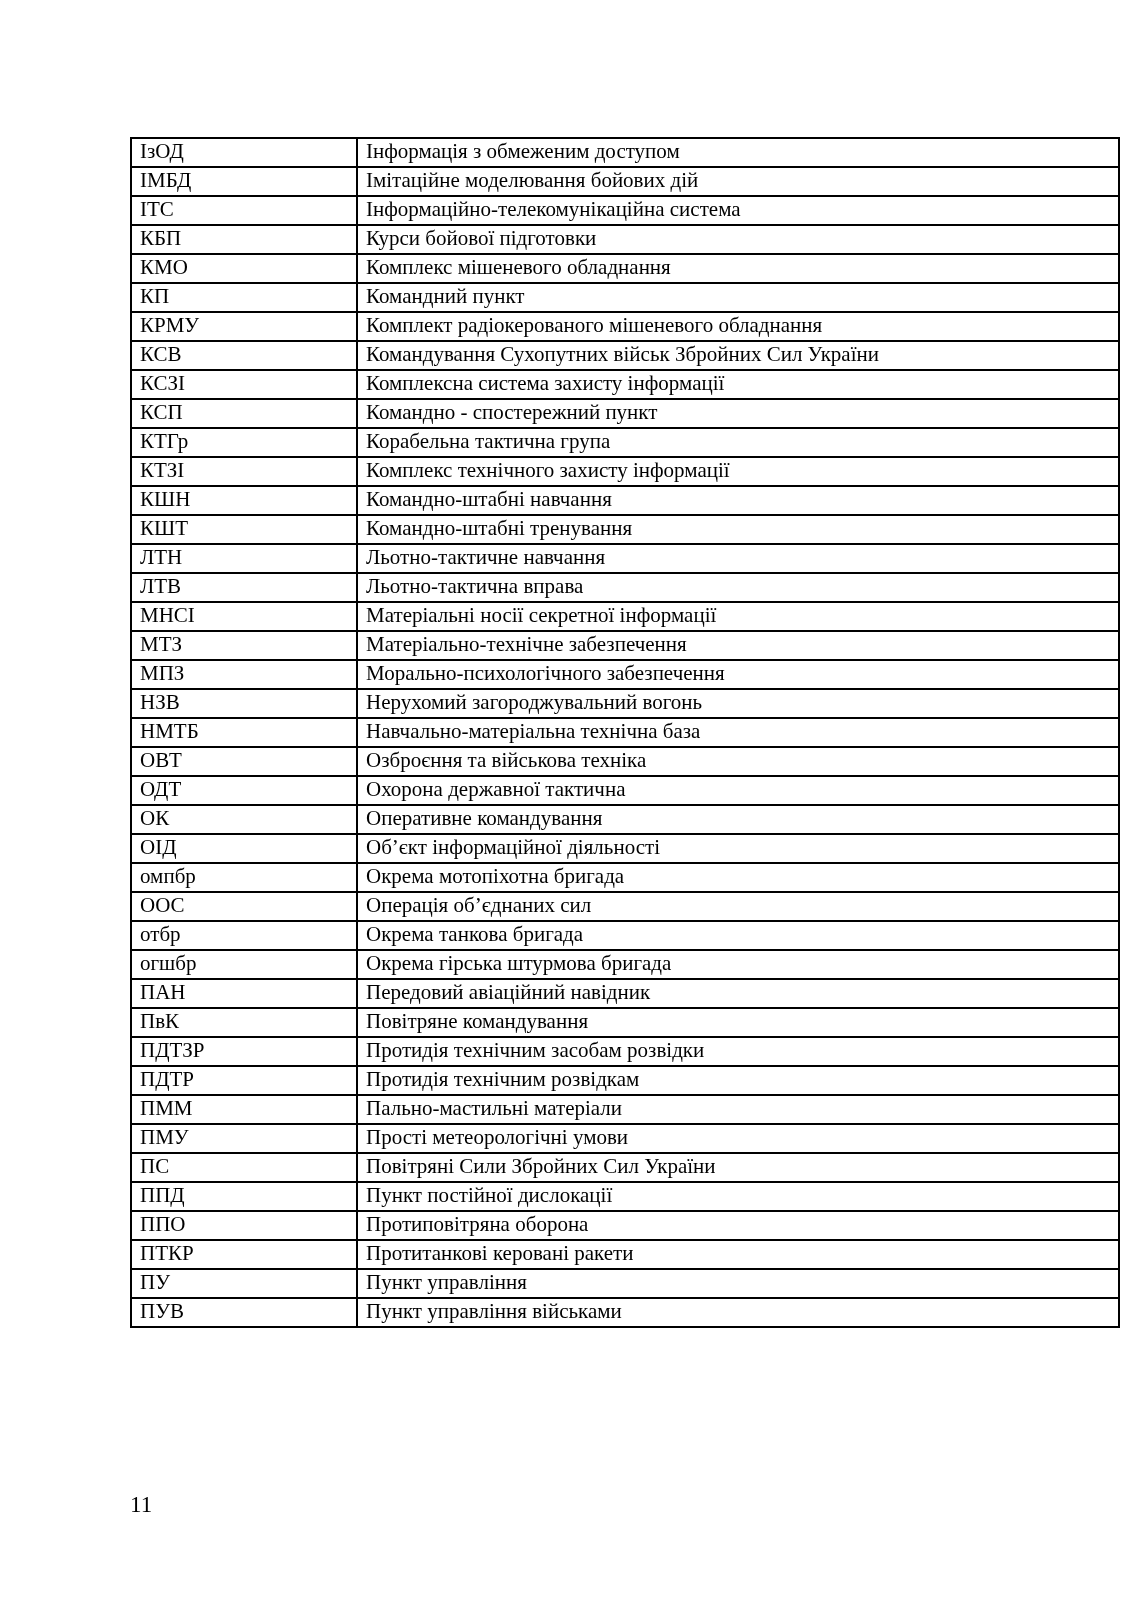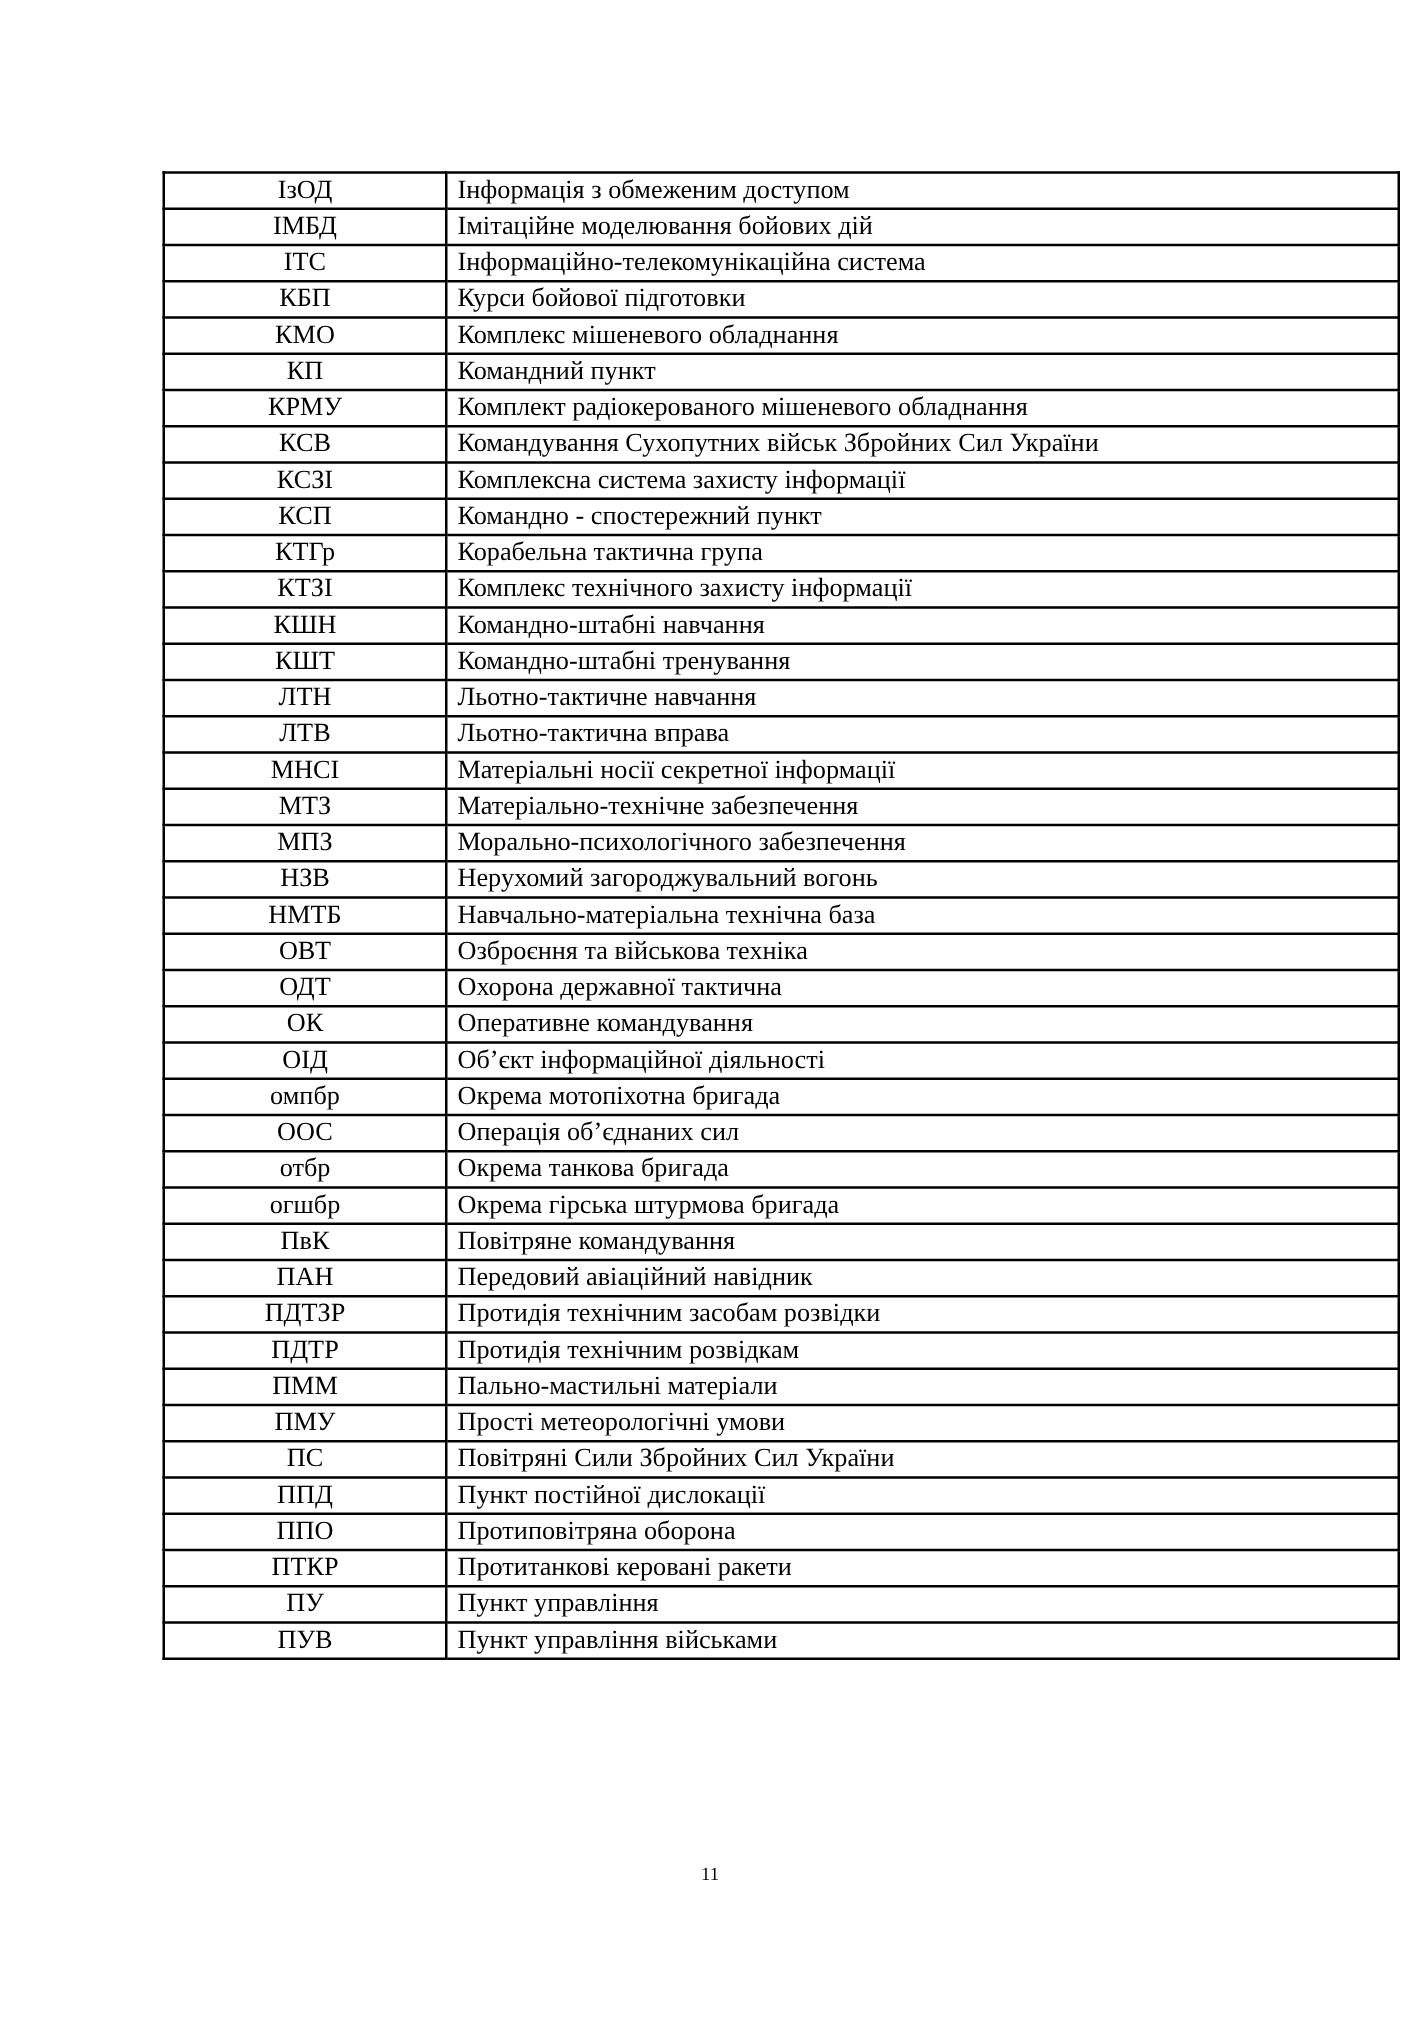--- a/index.html
+++ b/index.html
@@ -28,32 +28,31 @@
     font-size: 21px;
     line-height: 1.1;
     height: 29px;
     padding: 1px 8px 2px 8px;
     vertical-align: middle;
     white-space: nowrap;
     overflow: hidden;
   }
   td.abbr-cell {
     width: 226px;
-    text-align: center;
   }
   td.meaning-cell {
     width: 762px;
   }
   .page-number {
     position: absolute;
     top: 1492px;
     left: 130px;
     width: 876px;
-    text-align: center;
-    font-size: 15px;
+    text-align: left;
+    font-size: 23px;
   }
 </style>
 </head>
 <body>
 
 <div class="page">
   <table class="abbr-table">
     <tbody id="abbr-tbody">
         <tr>
           <td class="abbr-cell">ІзОД</td>
@@ -165,26 +164,26 @@
         </tr>
         <tr>
           <td class="abbr-cell">отбр</td>
           <td class="meaning-cell">Окрема танкова бригада</td>
         </tr>
         <tr>
           <td class="abbr-cell">огшбр</td>
           <td class="meaning-cell">Окрема гірська штурмова бригада</td>
         </tr>
         <tr>
+          <td class="abbr-cell">ПАН</td>
+          <td class="meaning-cell">Передовий авіаційний навідник</td>
+        </tr>
+        <tr>
           <td class="abbr-cell">ПвК</td>
           <td class="meaning-cell">Повітряне командування</td>
-        </tr>
-        <tr>
-          <td class="abbr-cell">ПАН</td>
-          <td class="meaning-cell">Передовий авіаційний навідник</td>
         </tr>
         <tr>
           <td class="abbr-cell">ПДТЗР</td>
           <td class="meaning-cell">Протидія технічним засобам розвідки</td>
         </tr>
         <tr>
           <td class="abbr-cell">ПДТР</td>
           <td class="meaning-cell">Протидія технічним розвідкам</td>
         </tr>
         <tr>

